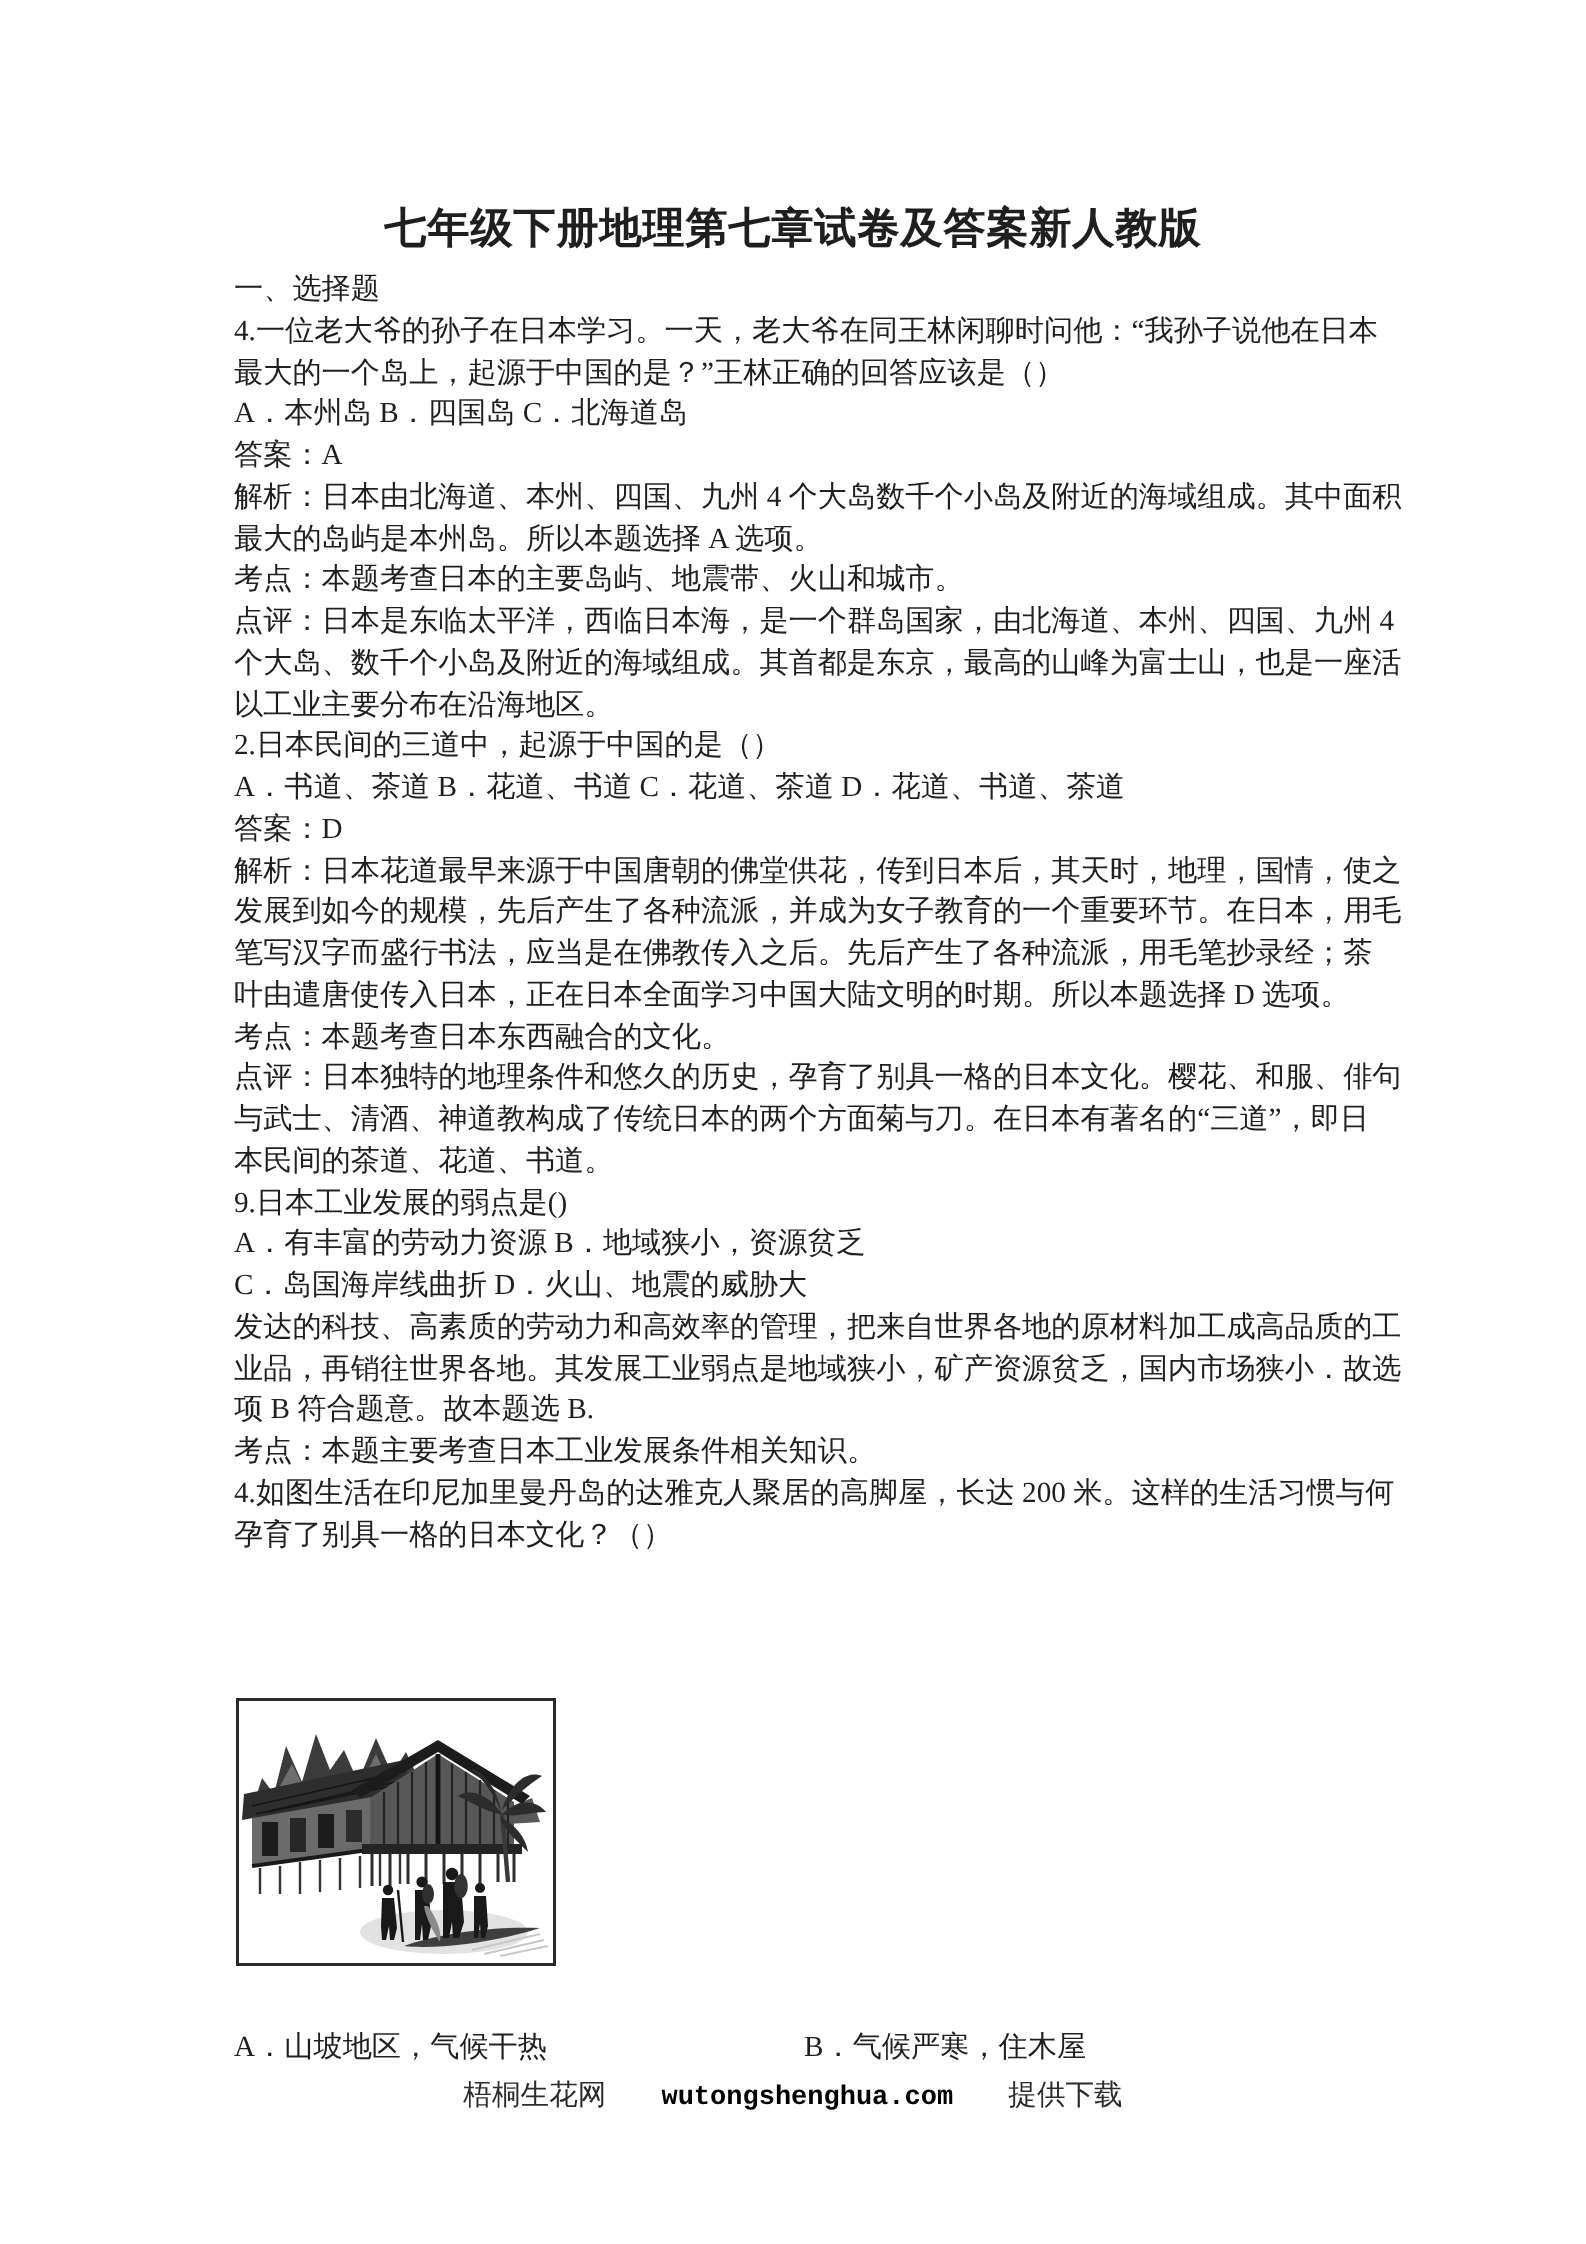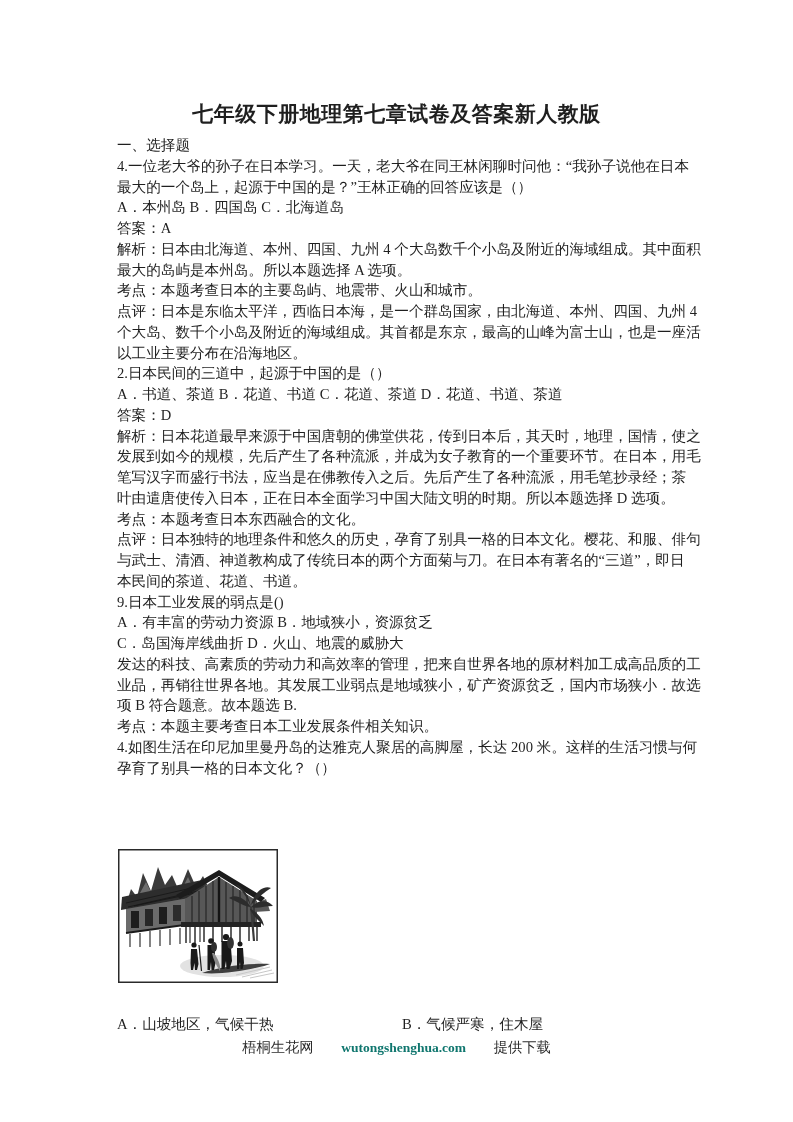--- a/index.html
+++ b/index.html
@@ -61,24 +61,24 @@
     top: 1038px;
     left: 0;
     width: 793px;
     text-align: center;
     font-size: 14.3px;
     color: #2b2b2b;
     white-space: nowrap;
   }
   .footer .seg { margin: 0 12px; }
   .footer .domain {
-    font-family: Liberation Serif, serif;
+    font-family: Liberation Mono, monospace;
     font-weight: 700;
     font-size: 13.5px;
-    color: #0f766e;
+    color: #000000;
   }
 </style>
 </head>
 <body>
 
 <div class="page">
 
   <h1 class="doc-title">七年级下册地理第七章试卷及答案新人教版</h1>
 
   <div class="content">

